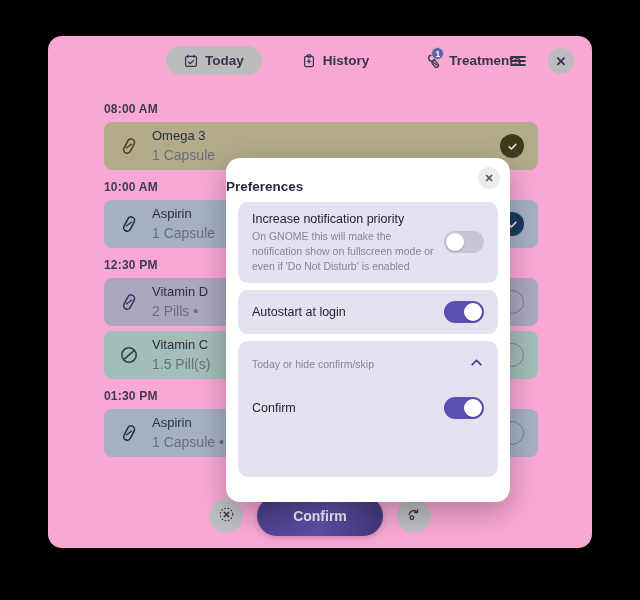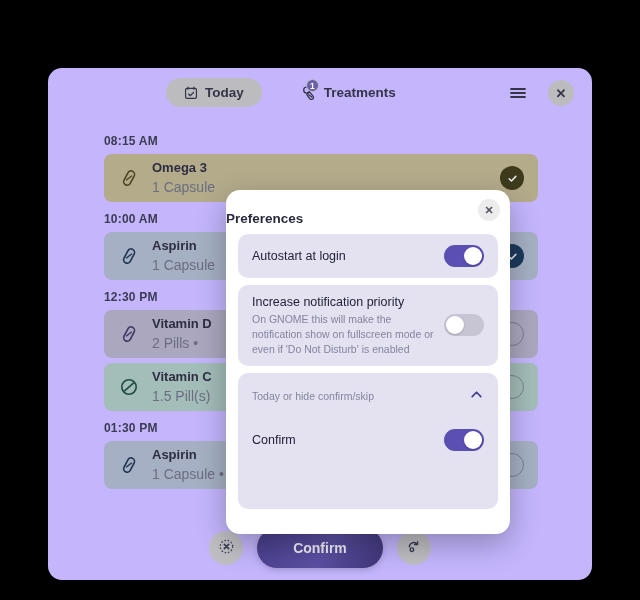--- a/index.html
+++ b/index.html
@@ -8,24 +8,23 @@
     background: #000000;
     font-family: "Liberation Sans", sans-serif;
     overflow: hidden;
   }
 
   
   #app-window {
     position: absolute;
     left: 48px; top: 36px;
     width: 544px; height: 512px;
-    background: #c4b5fd;
+    background: #f9a8d4;
     border-radius: 14px;
     overflow: hidden;
-    margin-top: 32px;
   }
 
   
   #top-bar {
     position: absolute;
     left: 0; top: 0; width: 100%; height: 50px;
     display: flex; align-items: center;
   }
   .tabs {
     position: absolute; left: 118px; top: 10px;
@@ -88,21 +87,21 @@
     margin-bottom: 5px;
   }
   .med-icon {
     width: 26px; height: 26px;
     display: flex; align-items: center; justify-content: center;
     flex: 0 0 26px;
     margin-right: 10px;
   }
   .med-text { flex: 1; min-width: 0; }
   .med-name {
-    font-size: 13px; color: #2d2d42; font-weight: bold;
+    font-size: 13px; color: #2d2d42; font-weight: normal;
     line-height: 1.25;
     white-space: nowrap; overflow: hidden;
   }
   .med-sub {
     font-size: 14px; color: #6d6d82;
     line-height: 1.3; margin-top: 1px;
     white-space: nowrap; overflow: hidden;
   }
   .status {
     width: 24px; height: 24px; border-radius: 50%;
@@ -217,20 +216,30 @@
         <span class="ico">
           <svg width="14" height="14" viewBox="0 0 16 16" fill="none" stroke="#353549" stroke-width="1.4">
             <rect x="1.8" y="2.8" width="12.4" height="11.4" rx="1.6"></rect>
             <path d="M4.6 1.4v2.4M11.4 1.4v2.4" stroke-linecap="round"></path>
             <path d="M5.2 9.2l1.9 1.9 3.7-3.7" stroke-linecap="round" stroke-linejoin="round"></path>
           </svg>
         </span>
         <span>Today</span>
       </div>
 
+      <div class="tab" style="margin-left:16px;">
+        <span class="ico">
+          <svg width="14" height="14" viewBox="0 0 16 16" fill="none" stroke="#353549" stroke-width="1.4">
+            <rect x="3" y="2.6" width="10" height="11.8" rx="1.6"></rect>
+            <rect x="5.8" y="1" width="4.4" height="2.6" rx="0.9"></rect>
+            <path d="M8 6.2v4.2M5.9 8.3h4.2" stroke-linecap="round"></path>
+          </svg>
+        </span>
+        <span>History</span>
+      </div>
 
       <div class="tab" style="margin-left:16px;">
         <span class="ico">
           <svg width="15" height="15" viewBox="0 0 16 16" fill="none" stroke="#353549" stroke-width="1.4">
             <circle cx="5" cy="5.4" r="3.2"></circle>
             <rect x="6.6" y="7.6" width="4.4" height="8.2" rx="2.2" transform="rotate(-38 8.8 11.7)"></rect>
             <path d="M7.1 10.3l3.3 2.6" stroke-linecap="round"></path>
           </svg>
         </span>
         <span class="badge">1</span>
@@ -245,21 +254,21 @@
       </svg>
     </div>
 
     <div id="close-button">
       <span>✕</span>
     </div>
 
   </div>
 
   <div id="schedule">
-      <div class="time-label">08:15 AM</div>
+      <div class="time-label">08:00 AM</div>
       <div class="med-row" style="background: rgb(179, 171, 138);">
         <div class="med-icon">
           <svg width="22" height="22" viewBox="0 0 22 22" fill="none" stroke="#4c4522" stroke-width="1.6">
       <rect x="7.6" y="3.4" width="7" height="15.2" rx="3.5" transform="rotate(28 11 11)"></rect>
       <path d="M8.1 13.2l5.8-4.4" stroke-width="1.4"></path>
           </svg>
         </div>
        <div class="med-text">
          <div class="med-name">Omega 3</div>
          <div class="med-sub">1 Capsule</div>
@@ -364,35 +373,35 @@
       <div id="prefs-title">Preferences</div>
       <div id="prefs-close">
         <span>✕</span>
       </div>
     </div>
 
     <div id="prefs-body">
         <div class="pref-card">
           <div class="pref-row">
             <div class="pref-labels">
-         <div class="pref-title">Autostart at login</div>
-
-       </div>
-            <div class="toggle on">
+         <div class="pref-title">Increase notification priority</div>
+         <div class="pref-desc">On GNOME this will make the notification show on fullscreen mode or even if 'Do Not Disturb' is enabled</div>
+       </div>
+            <div class="toggle off">
               <div class="knob"></div>
             </div>
           </div>
         </div>
         <div class="pref-card">
           <div class="pref-row">
             <div class="pref-labels">
-         <div class="pref-title">Increase notification priority</div>
-         <div class="pref-desc">On GNOME this will make the notification show on fullscreen mode or even if 'Do Not Disturb' is enabled</div>
-       </div>
-            <div class="toggle off">
+         <div class="pref-title">Autostart at login</div>
+
+       </div>
+            <div class="toggle on">
               <div class="knob"></div>
             </div>
           </div>
         </div>
         <div class="pref-card">
           <div class="pref-row">
             <div class="pref-labels">
          <div class="pref-desc">Today or hide confirm/skip</div>
        </div>
             <div class="chevron">

